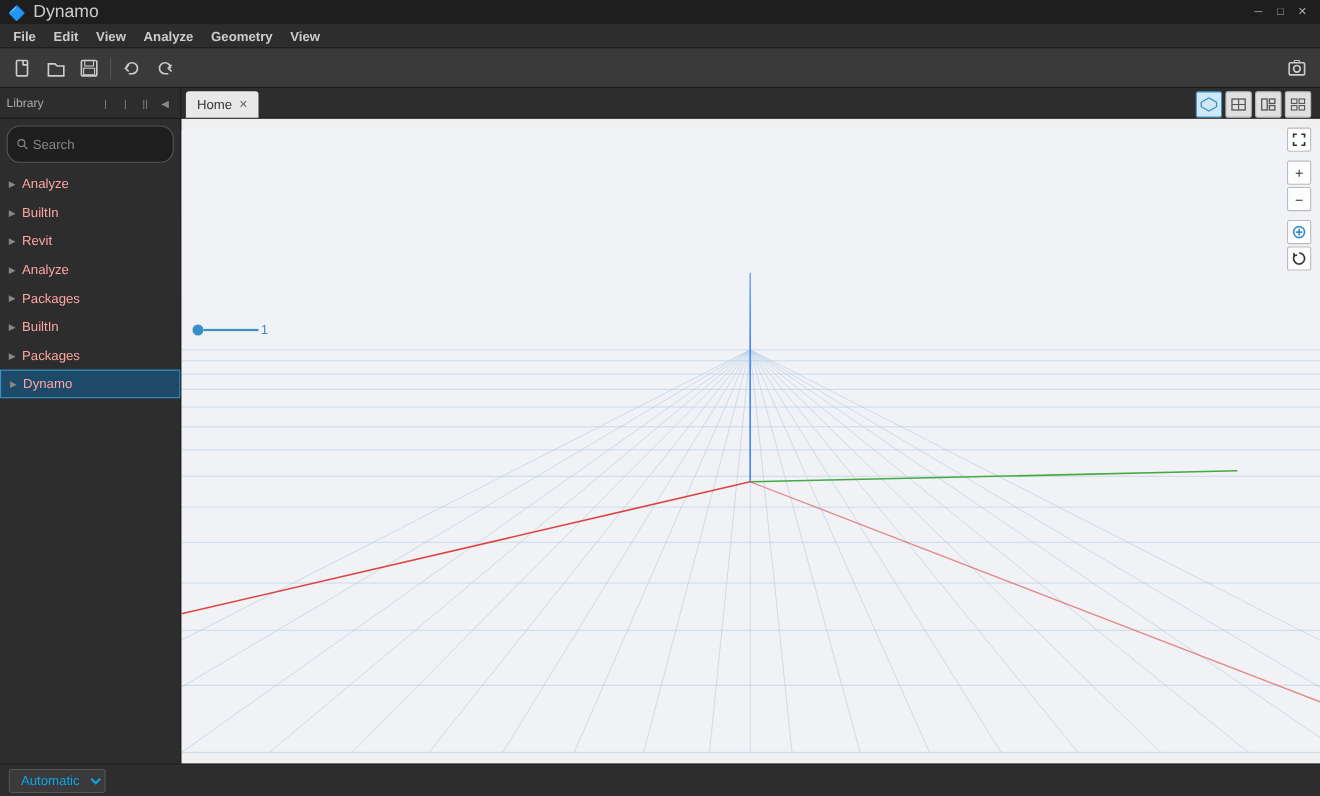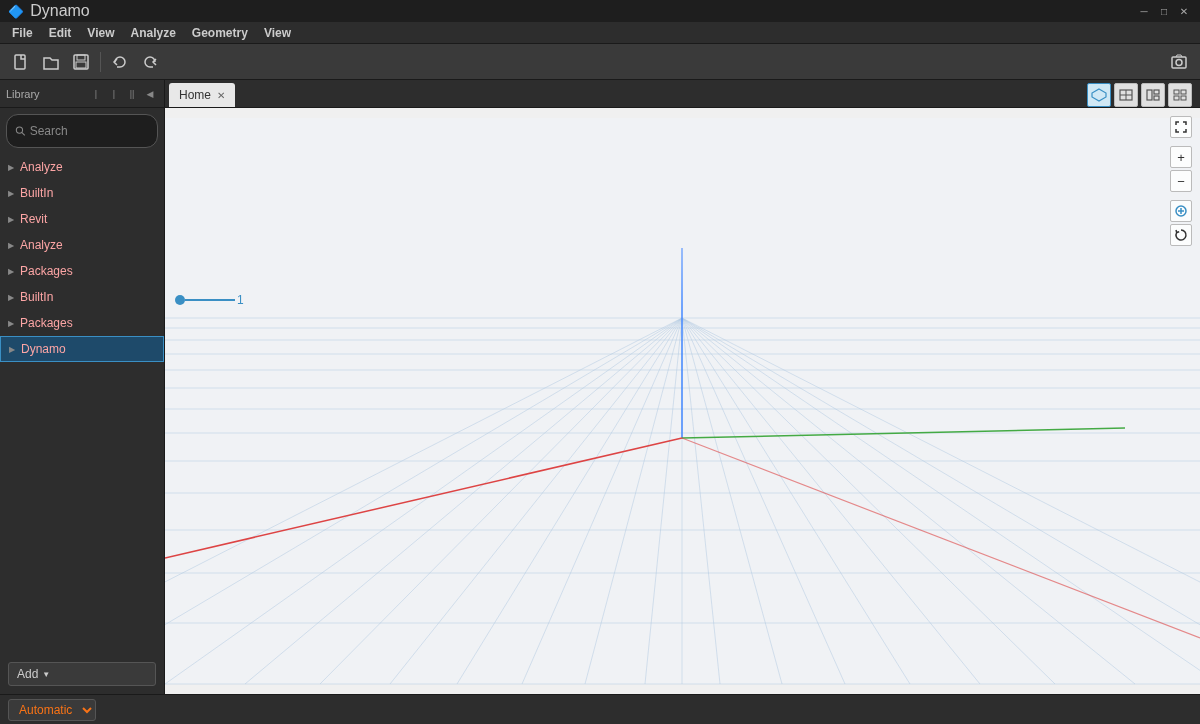--- a/index.html
+++ b/index.html
@@ -285,21 +285,21 @@
       background: #2d2d2d;
       border-top: 1px solid #1a1a1a;
       display: flex;
       align-items: center;
       padding: 0 8px;
       gap: 8px;
     }
     .status-select {
       background: #3a3a3a;
       border: 1px solid #555;
-      color: #f97316;
+      color: #0ea5e9;
       font-size: 12px;
       padding: 2px 6px;
       border-radius: 3px;
       cursor: pointer;
     }
   </style>
 </head>
 <body>
 
 <div class="title-bar">
@@ -414,26 +414,20 @@
       <div class="library-item">
         <span class="library-item-arrow">▶</span>
         <span class="library-item-label">Packages</span>
       </div>
       <div class="library-item active">
         <span class="library-item-arrow">▶</span>
         <span class="library-item-label">Dynamo</span>
       </div>
     </div>
 
-    <div class="add-btn-area">
-      <div class="add-btn">
-        <span>Add</span>
-        <span style="font-size:8px;">▼</span>
-      </div>
-    </div>
   </div>
 
   <div class="canvas-area">
 
     <div class="tab-bar">
       <div class="tab">
         <span>Home</span>
         <span class="tab-close">✕</span>
       </div>
 

